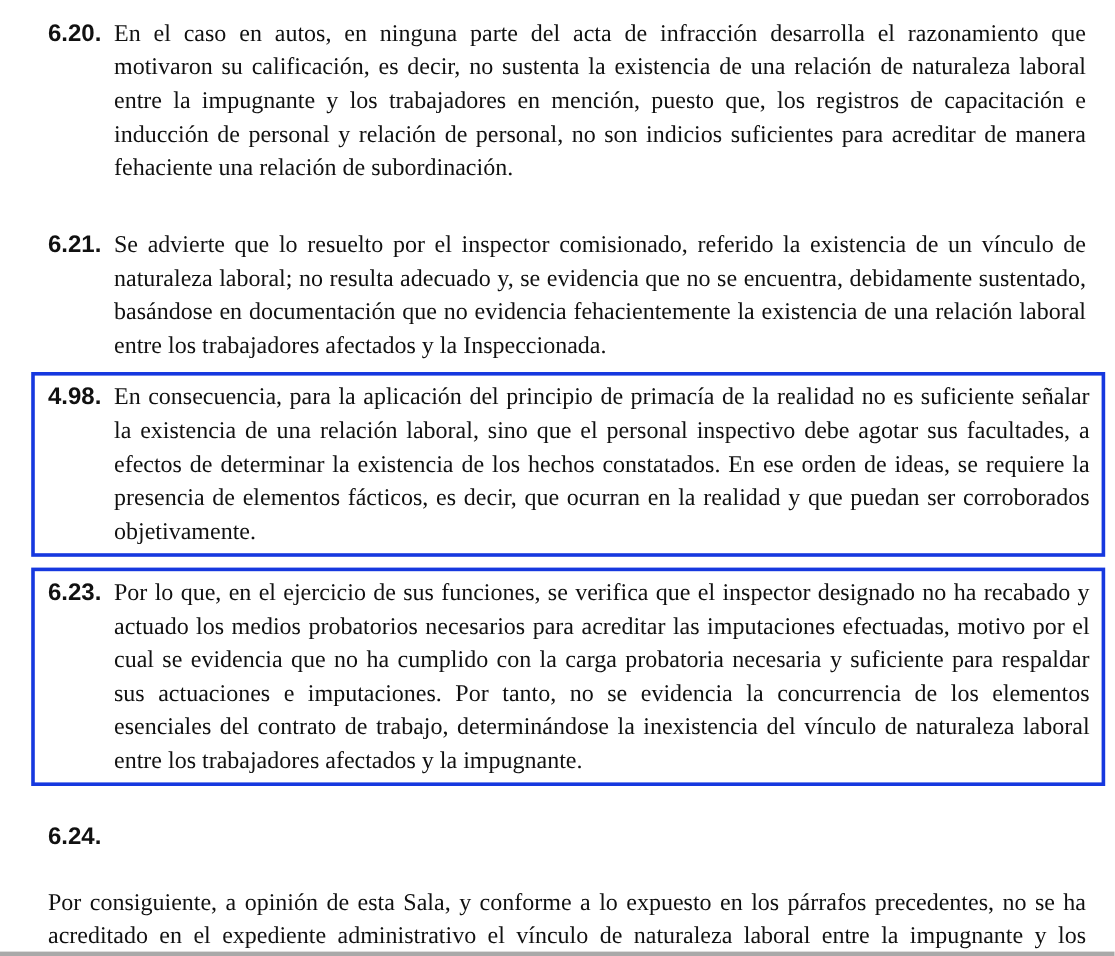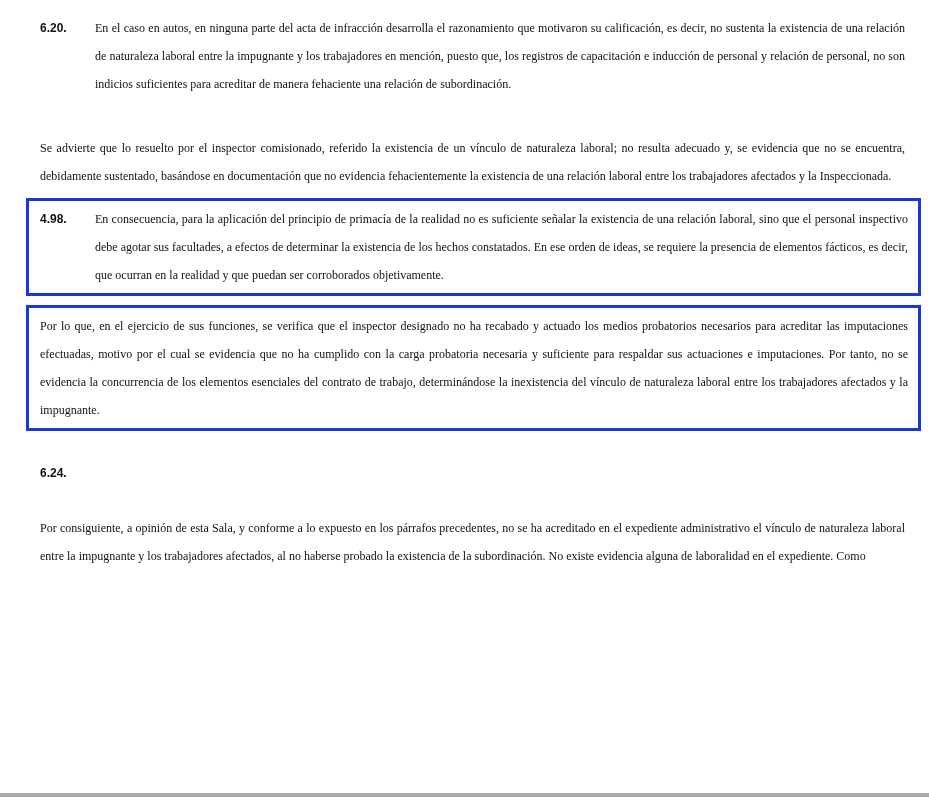--- a/index.html
+++ b/index.html
@@ -9,21 +9,21 @@
     height: 797px;
     background: #ffffff;
     overflow: hidden;
     font-family: "Liberation Sans", sans-serif;
     color: #111111;
   }
   .content { padding-top: 14px; }
   .para {
     display: flex;
     margin: 0 24px 36px 40px;
-    font-size: 12px;
+    font-size: 20px;
     line-height: 28px;
     text-align: justify;
   }
   .para .num {
     flex: 0 0 55px;
     width: 55px;
     font-weight: bold;
     text-align: left;
   }
   .para .body { flex: 1; margin: 0; font-family: Liberation Serif, serif; }
@@ -51,32 +51,34 @@
 
 <div class="page">
   <div class="content">
 
     <div class="para p1">
       <span class="num">6.20.</span>
       <p class="body">En el caso en autos, en ninguna parte del acta de infracción desarrolla el razonamiento que motivaron su calificación, es decir, no sustenta la existencia de una relación de naturaleza laboral entre la impugnante y los trabajadores en mención, puesto que, los registros de capacitación e inducción de personal y relación de personal, no son indicios suficientes para acreditar de manera fehaciente una relación de subordinación.</p>
     </div>
 
     <div class="para p2">
+      <span class="num">6.21.</span>
       <p class="body">Se advierte que lo resuelto por el inspector comisionado, referido la existencia de un vínculo de naturaleza laboral; no resulta adecuado y, se evidencia que no se encuentra, debidamente sustentado, basándose en documentación que no evidencia fehacientemente la existencia de una relación laboral entre los trabajadores afectados y la Inspeccionada.</p>
     </div>
 
     <div class="box b1">
       <div class="para">
         <span class="num">4.98.</span>
         <p class="body">En consecuencia, para la aplicación del principio de primacía de la realidad no es suficiente señalar la existencia de una relación laboral, sino que el personal inspectivo debe agotar sus facultades, a efectos de determinar la existencia de los hechos constatados. En ese orden de ideas, se requiere la presencia de elementos fácticos, es decir, que ocurran en la realidad y que puedan ser corroborados objetivamente.</p>
       </div>
     </div>
 
     <div class="box b2">
       <div class="para">
+        <span class="num">6.23.</span>
         <p class="body">Por lo que, en el ejercicio de sus funciones, se verifica que el inspector designado no ha recabado y actuado los medios probatorios necesarios para acreditar las imputaciones efectuadas, motivo por el cual se evidencia que no ha cumplido con la carga probatoria necesaria y suficiente para respaldar sus actuaciones e imputaciones. Por tanto, no se evidencia la concurrencia de los elementos esenciales del contrato de trabajo, determinándose la inexistencia del vínculo de naturaleza laboral entre los trabajadores afectados y la impugnante.</p>
       </div>
     </div>
 
     <div class="para p5">
       <span class="num">6.24.</span>
       <p class="body">Por consiguiente, a opinión de esta Sala, y conforme a lo expuesto en los párrafos precedentes, no se ha acreditado en el expediente administrativo el vínculo de naturaleza laboral entre la impugnante y los trabajadores afectados, al no haberse probado la existencia de la subordinación. No existe evidencia alguna de laboralidad en el expediente. Como</p>
     </div>
 
   </div>

